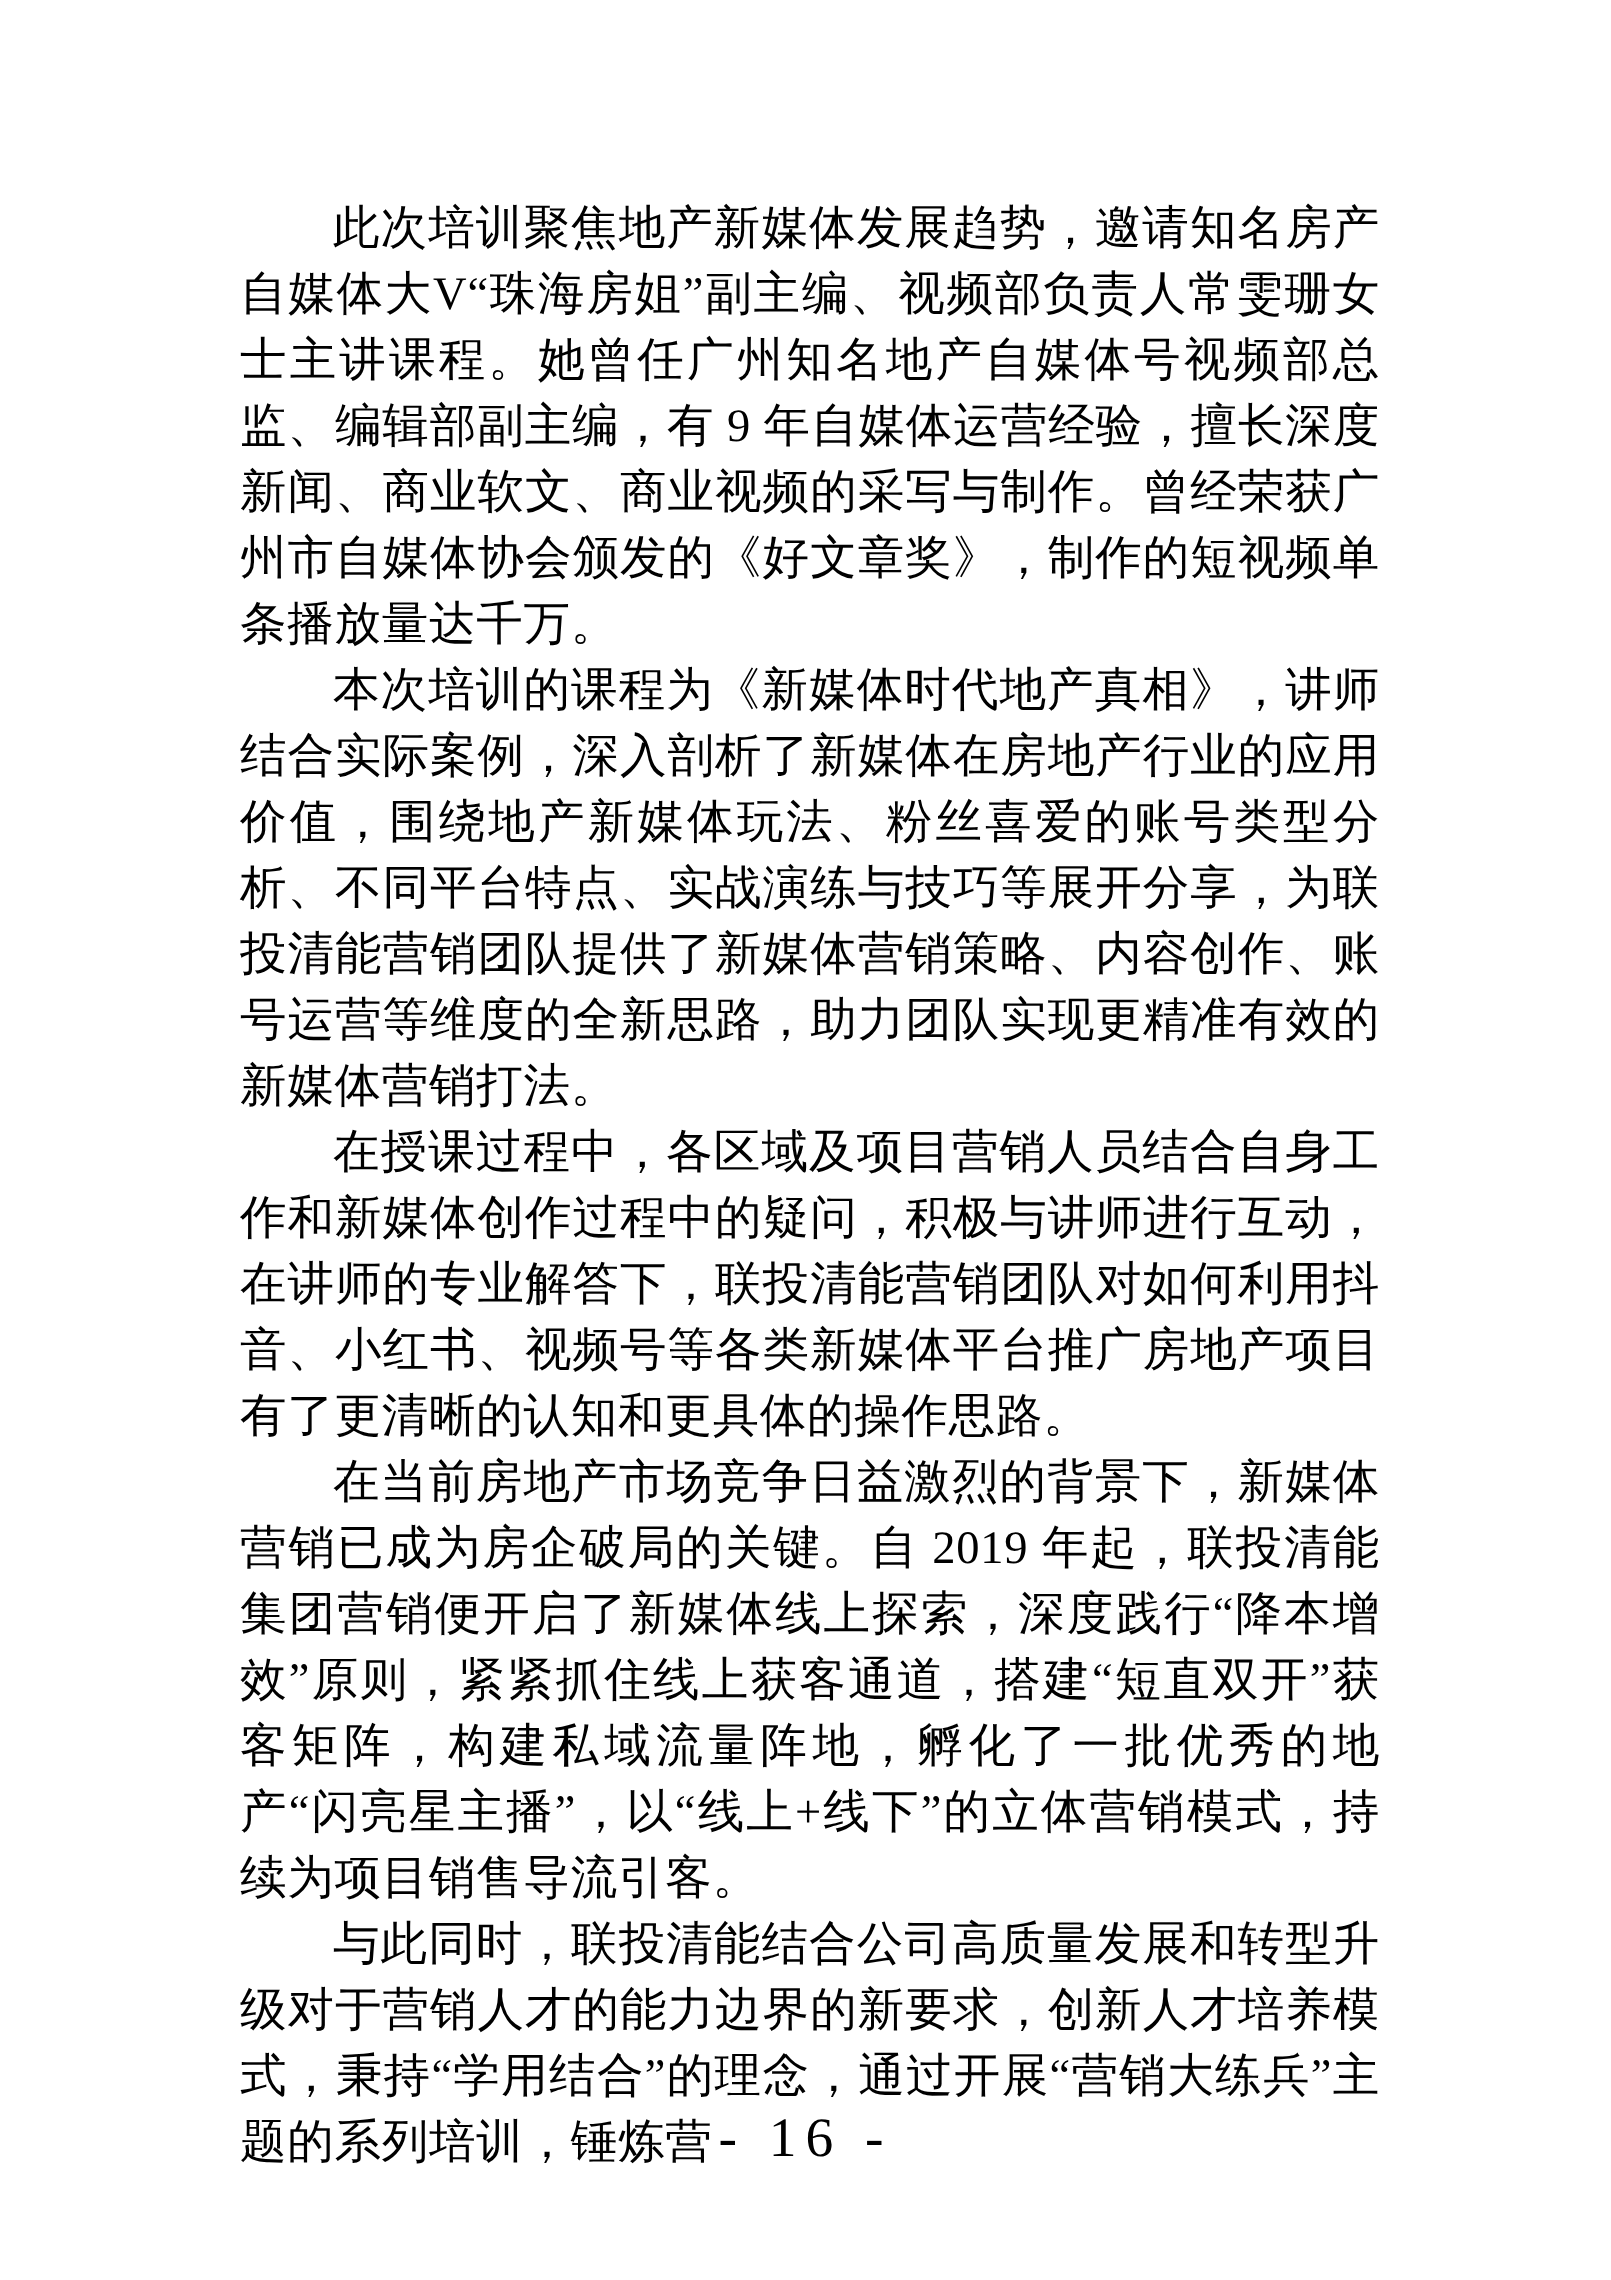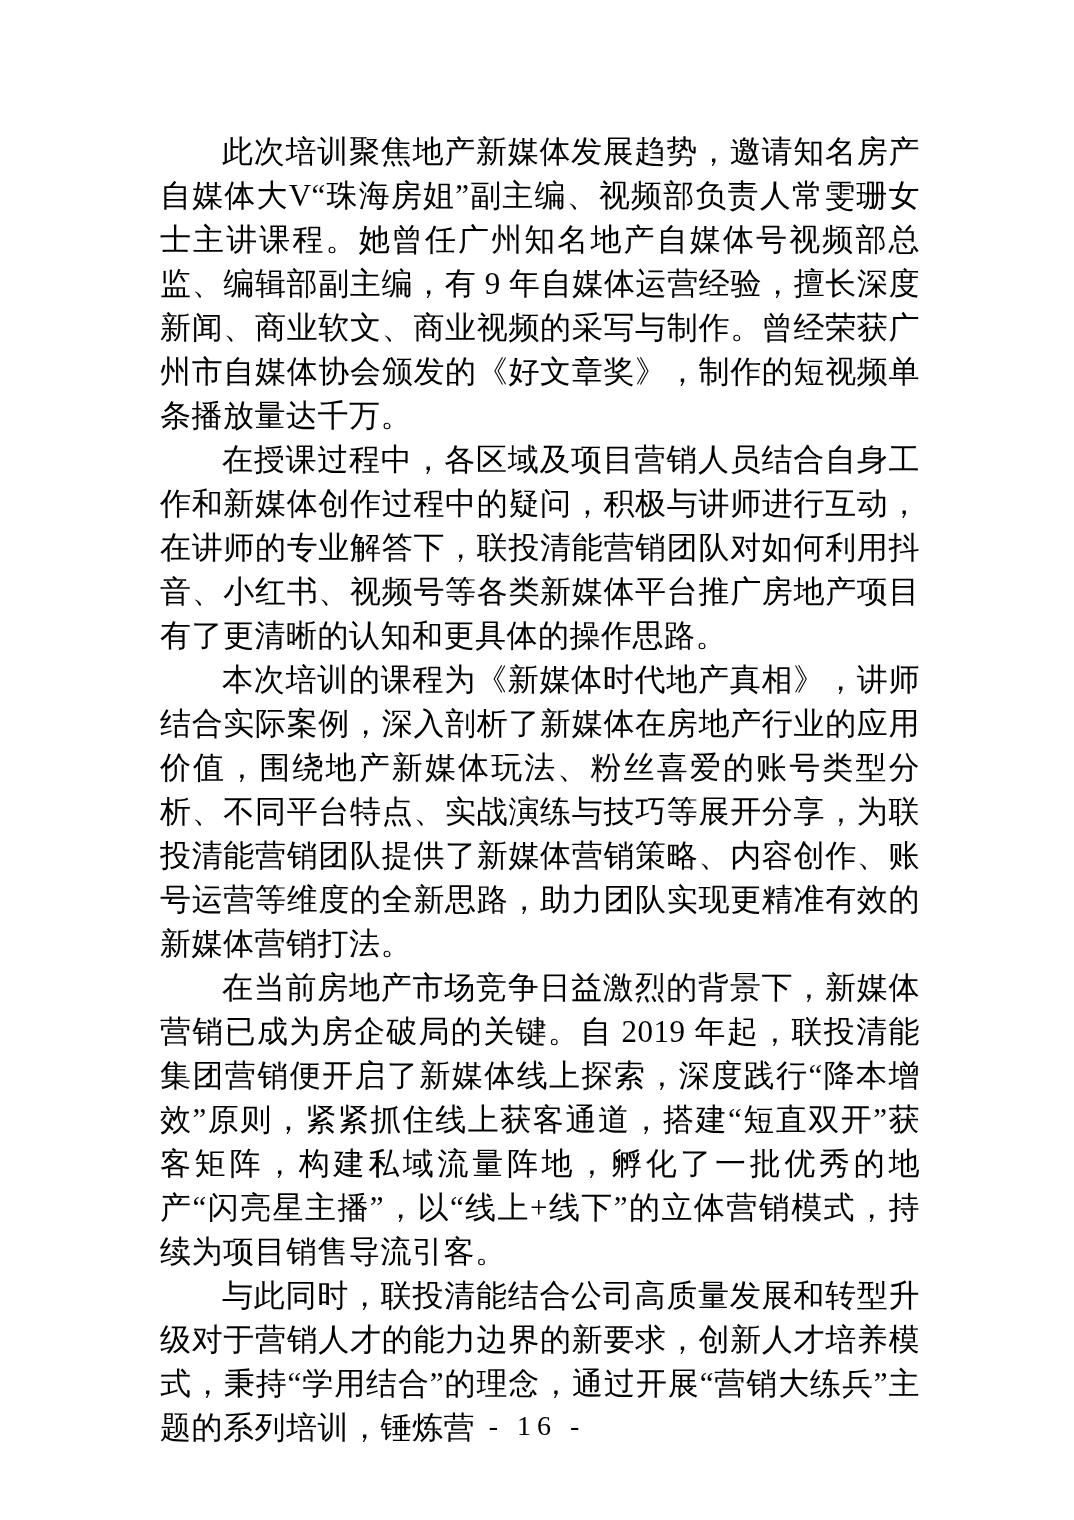--- a/index.html
+++ b/index.html
@@ -33,31 +33,31 @@
       letter-spacing: 0.5px;
       color: #000000;
       font-weight: 400;
     }
     .footer {
       position: absolute;
       top: 1406px;
       left: 0;
       width: 100%;
       text-align: center;
-      font-size: 28px;
+      font-size: 37px;
       line-height: 40px;
       color: #000000;
       letter-spacing: 6px;
     }
   </style>
 </head>
 <body>
 
 <div class="page">
   <div class="content">
     <p class="para">此次培训聚焦地产新媒体发展趋势，邀请知名房产自媒体大V“珠海房姐”副主编、视频部负责人常雯珊女士主讲课程。她曾任广州知名地产自媒体号视频部总监、编辑部副主编，有 9 年自媒体运营经验，擅长深度新闻、商业软文、商业视频的采写与制作。曾经荣获广州市自媒体协会颁发的《好文章奖》，制作的短视频单条播放量达千万。</p>
+    <p class="para">本次培训的课程为《新媒体时代地产真相》，讲师结合实际案例，深入剖析了新媒体在房地产行业的应用价值，围绕地产新媒体玩法、粉丝喜爱的账号类型分析、不同平台特点、实战演练与技巧等展开分享，为联投清能营销团队提供了新媒体营销策略、内容创作、账号运营等维度的全新思路，助力团队实现更精准有效的新媒体营销打法。</p>
     <p class="para">在授课过程中，各区域及项目营销人员结合自身工作和新媒体创作过程中的疑问，积极与讲师进行互动，在讲师的专业解答下，联投清能营销团队对如何利用抖音、小红书、视频号等各类新媒体平台推广房地产项目有了更清晰的认知和更具体的操作思路。</p>
-    <p class="para">本次培训的课程为《新媒体时代地产真相》，讲师结合实际案例，深入剖析了新媒体在房地产行业的应用价值，围绕地产新媒体玩法、粉丝喜爱的账号类型分析、不同平台特点、实战演练与技巧等展开分享，为联投清能营销团队提供了新媒体营销策略、内容创作、账号运营等维度的全新思路，助力团队实现更精准有效的新媒体营销打法。</p>
     <p class="para">在当前房地产市场竞争日益激烈的背景下，新媒体营销已成为房企破局的关键。自 2019 年起，联投清能集团营销便开启了新媒体线上探索，深度践行“降本增效”原则，紧紧抓住线上获客通道，搭建“短直双开”获客矩阵，构建私域流量阵地，孵化了一批优秀的地产“闪亮星主播”，以“线上+线下”的立体营销模式，持续为项目销售导流引客。</p>
     <p class="para">与此同时，联投清能结合公司高质量发展和转型升级对于营销人才的能力边界的新要求，创新人才培养模式，秉持“学用结合”的理念，通过开展“营销大练兵”主题的系列培训，锤炼营</p>
   </div>
   <div class="footer">- 16 -</div>
 </div>
 
 </body></html>

